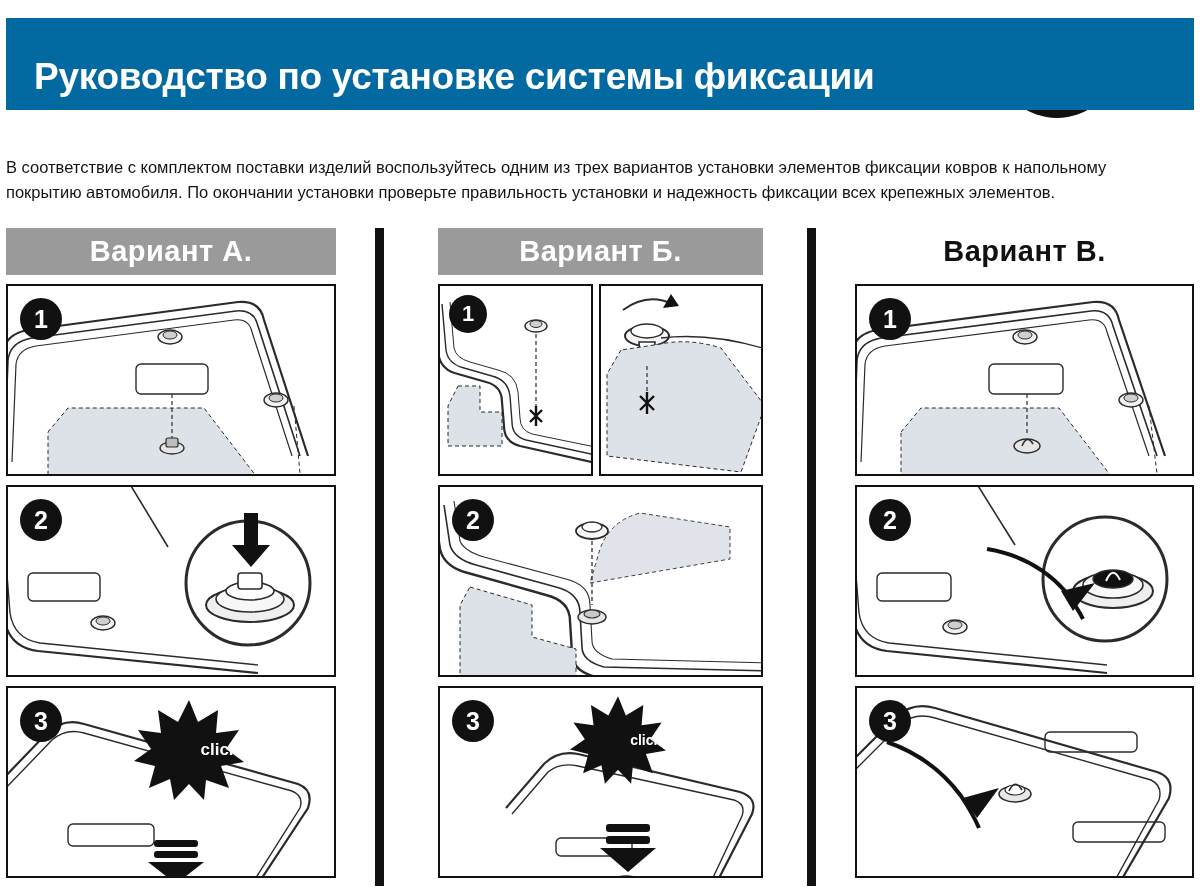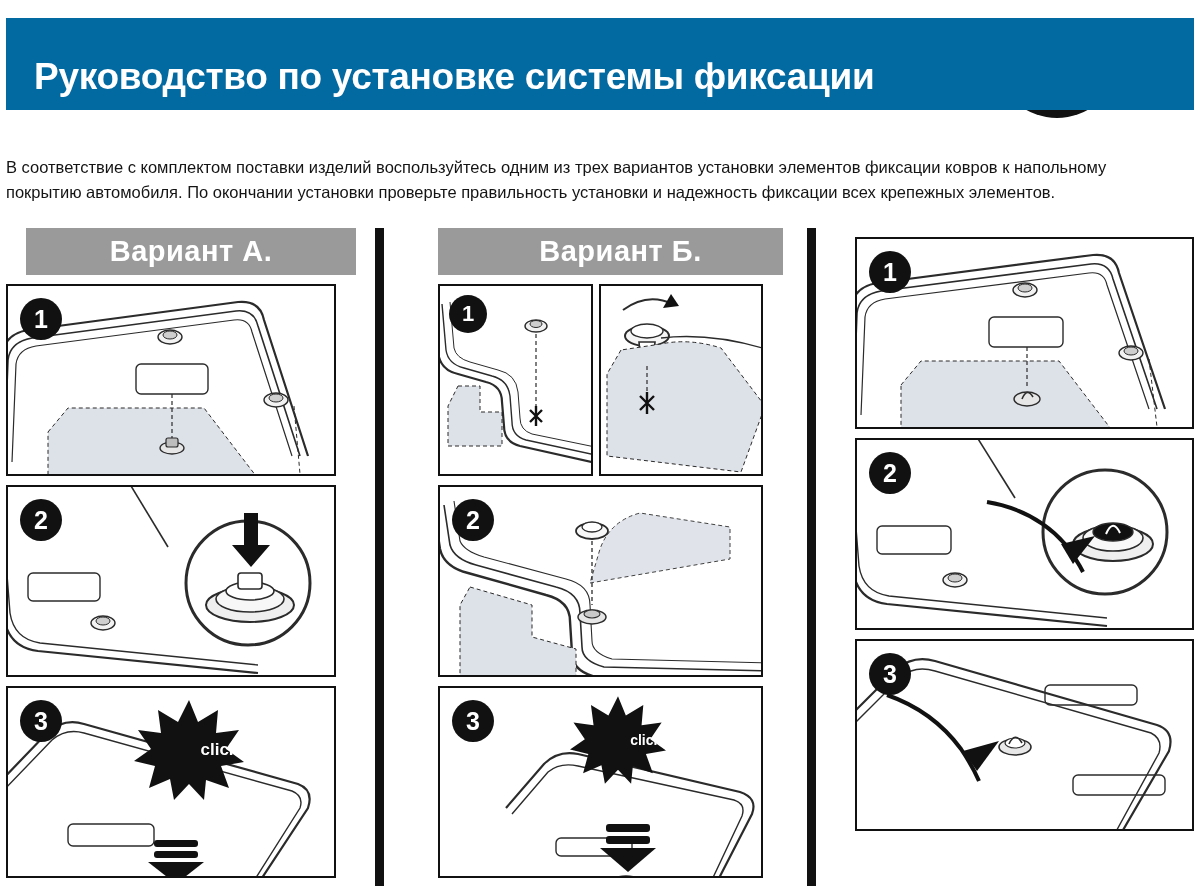--- a/index.html
+++ b/index.html
@@ -80,22 +80,22 @@
   .col-head {
     background: #9a9a9a;
     color: #ffffff;
     font-size: 29px;
     font-weight: bold;
     text-align: center;
     height: 47px;
     line-height: 47px;
     letter-spacing: 0.5px;
   }
-  .col-a .col-head { width: 330px; margin-left: 20px; }
-  .col-b .col-head { width: 325px; padding-left: 20px; }
+  .col-a .col-head { width: 330px; }
+  .col-b .col-head { width: 325px; }
   .col-c .col-head { width: 339px; background: transparent; color: #111111; }
 
   .panel {
     position: relative;
     border: 2px solid #111111;
     background: #ffffff;
     box-sizing: border-box;
     overflow: hidden;
     margin-top: 9px;
   }
@@ -288,20 +288,21 @@
       <svg width="96" height="88" viewBox="0 0 110 100">
         <polygon points="55,0 64,22 84,10 82,33 105,30 92,49 110,62 87,66 95,88 72,80 70,100 55,84 40,100 36,79 15,88 21,66 0,61 17,49 4,30 27,33 24,10 44,22" fill="#111111"></polygon>
       </svg>
       <div class="burst-label sm">click!</div>
     </div>
     <div class="badge">3</div>
   </div>
 </div>
 
 <div class="col col-c">
+  <div class="col-head">Вариант В.</div>
 
   <div class="panel">
     <svg class="art" width="339" height="192" viewBox="0 0 339 192">
       <path d="M-10 180 L-6 70 Q-4 48 20 44 L236 16 Q258 14 262 34 L308 170" fill="none" stroke="#2b2b2b" stroke-width="2.2"></path>
       <path d="M-4 178 L0 74 Q2 56 24 52 L234 25 Q252 23 256 40 L300 170" fill="none" stroke="#2b2b2b" stroke-width="1.6"></path>
       <path d="M4 176 L8 78 Q10 63 28 60 L232 34 Q247 32 250 46 L292 170" fill="none" stroke="#2b2b2b" stroke-width="1.2"></path>
       <rect x="132" y="78" width="74" height="30" rx="5" fill="none" stroke="#2b2b2b" stroke-width="1.4"></rect>
       <ellipse cx="168" cy="51" rx="12" ry="7" fill="#f2f2f2" stroke="#2b2b2b" stroke-width="1.4"></ellipse>
       <ellipse cx="168" cy="49" rx="7" ry="4" fill="#cfcfcf" stroke="#2b2b2b" stroke-width="1"></ellipse>
       <ellipse cx="274" cy="114" rx="12" ry="7" fill="#f2f2f2" stroke="#2b2b2b" stroke-width="1.4"></ellipse>

